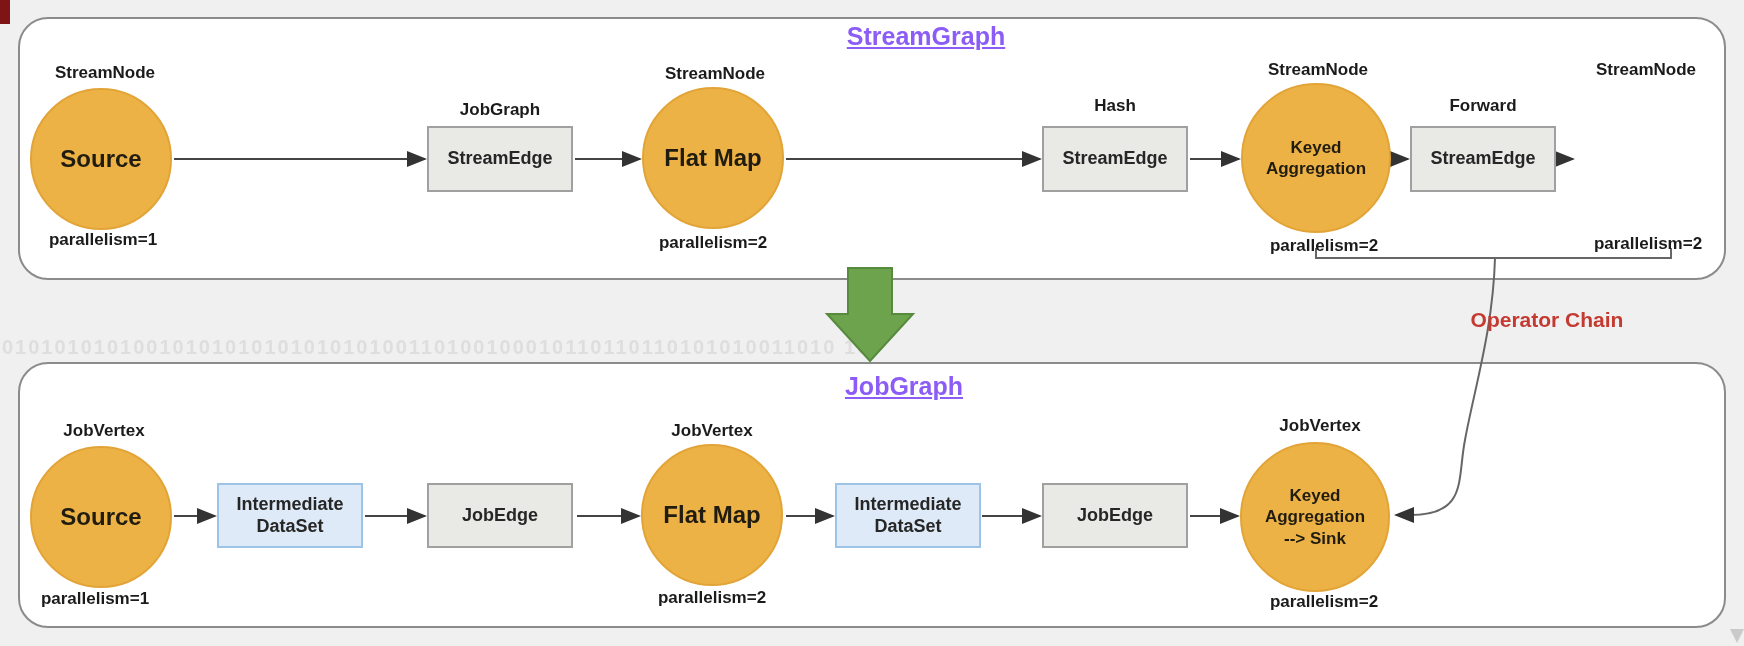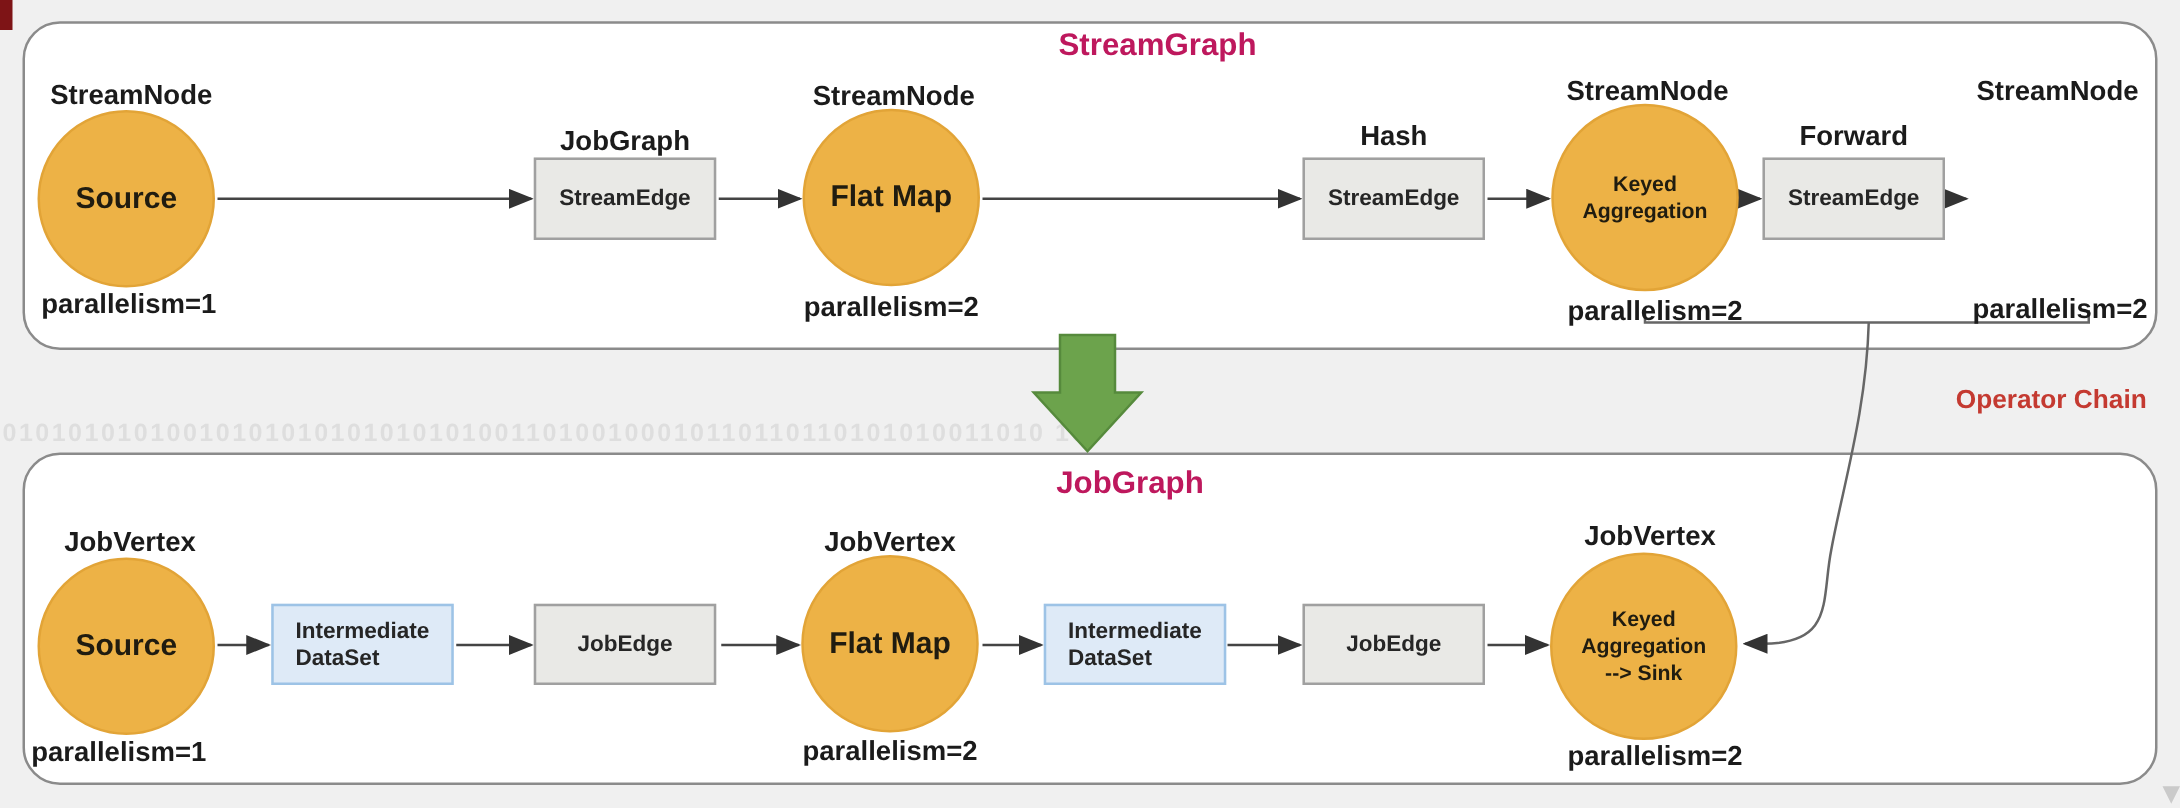--- a/index.html
+++ b/index.html
@@ -7,31 +7,31 @@
           font-family:"Liberation Sans",sans-serif;color:#1f1f1f;}
   .binary{position:absolute;font-weight:bold;white-space:nowrap;z-index:0;}
   .binary.top{left:2px;top:336px;font-size:20px;letter-spacing:2px;color:rgba(110,110,110,0.14);}
   .binary.bottom{left:90px;top:626px;font-size:15px;letter-spacing:4px;color:rgba(110,110,110,0.09);}
   .panel{position:absolute;left:18px;width:1708px;background:#ffffff;border:2px solid #8b8b8b;
          border-radius:30px;z-index:1;box-sizing:border-box;}
   .panel.stream{top:17px;height:263px;}
   .panel.job{top:362px;height:266px;}
   .overlay{position:absolute;left:0;top:0;width:1744px;height:646px;z-index:2;pointer-events:none;}
   .graph-title{position:absolute;transform:translateX(-50%);font-size:25px;font-weight:bold;
-               z-index:3;white-space:nowrap;color:#be185d;}
+               text-decoration:underline;z-index:3;white-space:nowrap;color:#8b5cf6;}
   .circle{position:absolute;border-radius:50%;background:#EDB246;border:2px solid #E2A437;
           display:flex;align-items:center;justify-content:center;text-align:center;font-weight:bold;
           color:#201c10;z-index:3;box-sizing:border-box;white-space:pre-line;}
   .circle.big{font-size:24px;}
   .circle.small{font-size:17px;line-height:1.25;}
   .ebox{position:absolute;width:146px;height:66px;background:#E9E9E6;border:2px solid #A0A0A0;
-        display:flex;align-items:center;justify-content:center;font-weight:bold;
+        display:flex;align-items:center;justify-content:center;text-align:center;font-weight:bold;
         font-size:18px;line-height:1.2;z-index:3;box-sizing:border-box;white-space:pre-line;color:#262626;}
   .ebox.blue{background:#DEEAF7;border-color:#9DC3E6;}
-  .lbl{position:absolute;transform:translateX(-50%);font-weight:bold;font-size:22px;
+  .lbl{position:absolute;transform:translateX(-50%);font-weight:bold;font-size:17px;
        white-space:nowrap;z-index:3;color:#1b1b1b;}
   .red-label{position:absolute;transform:translateX(-50%);font-weight:bold;font-size:21px;
              color:#C43A31;z-index:3;white-space:nowrap;}
   .corner-artifact{position:absolute;left:0;top:0;width:10px;height:24px;background:#7e1416;z-index:4;}
   .cursor-artifact{position:absolute;left:1730px;top:629px;width:0;height:0;z-index:4;
                    border-left:7px solid transparent;border-right:7px solid transparent;
                    border-top:14px solid #b9b9b9;opacity:.7;}
 </style>
 </head>
 <body>
@@ -90,21 +90,21 @@
   <div class="circle small" style="left:1241px;top:83px;width:150px;height:150px;">Keyed
 Aggregation</div>
   <div class="lbl" style="left:1324px;top:236px;">parallelism=2</div>
 
   <div class="lbl" style="left:1483px;top:96px;">Forward</div>
   <div class="ebox" style="left:1410px;top:126px;">StreamEdge</div>
 
   <div class="lbl" style="left:1646px;top:60px;">StreamNode</div>
   <div class="lbl" style="left:1648px;top:234px;">parallelism=2</div>
 
-  <div class="red-label" style="left:1641px;top:308px;">Operator Chain</div>
+  <div class="red-label" style="left:1547px;top:308px;">Operator Chain</div>
 
   <div class="graph-title" style="left:904px;top:372px;">JobGraph</div>
 
   <div class="lbl" style="left:104px;top:421px;">JobVertex</div>
   <div class="circle big" style="left:30px;top:446px;width:142px;height:142px;">Source</div>
   <div class="lbl" style="left:95px;top:589px;">parallelism=1</div>
 
   <div class="ebox blue" style="left:217px;top:483px;height:65px;">Intermediate
 DataSet</div>
   <div class="ebox" style="left:427px;top:483px;height:65px;">JobEdge</div>

